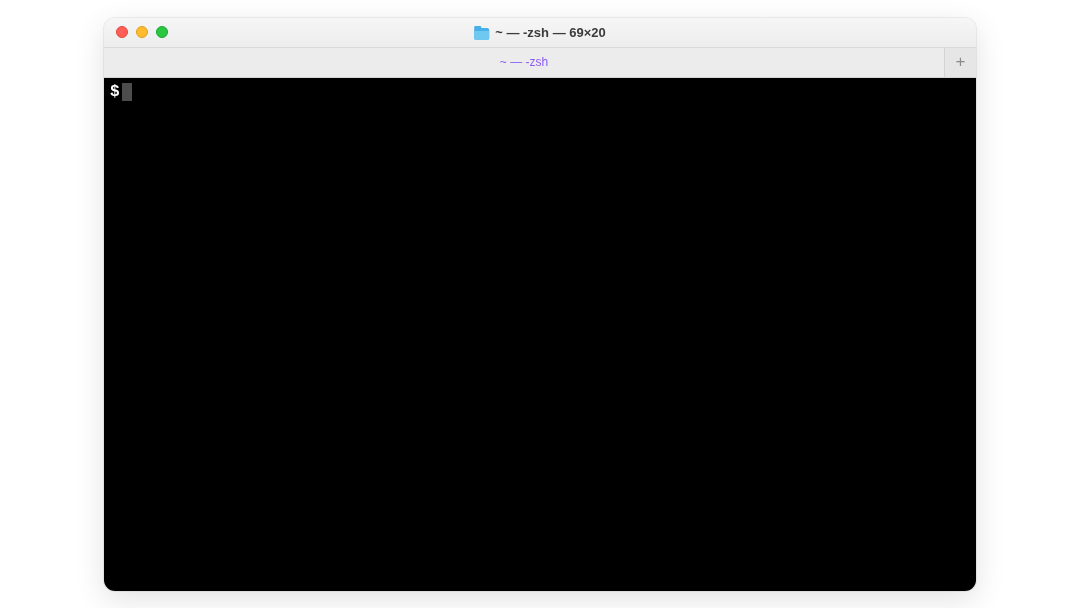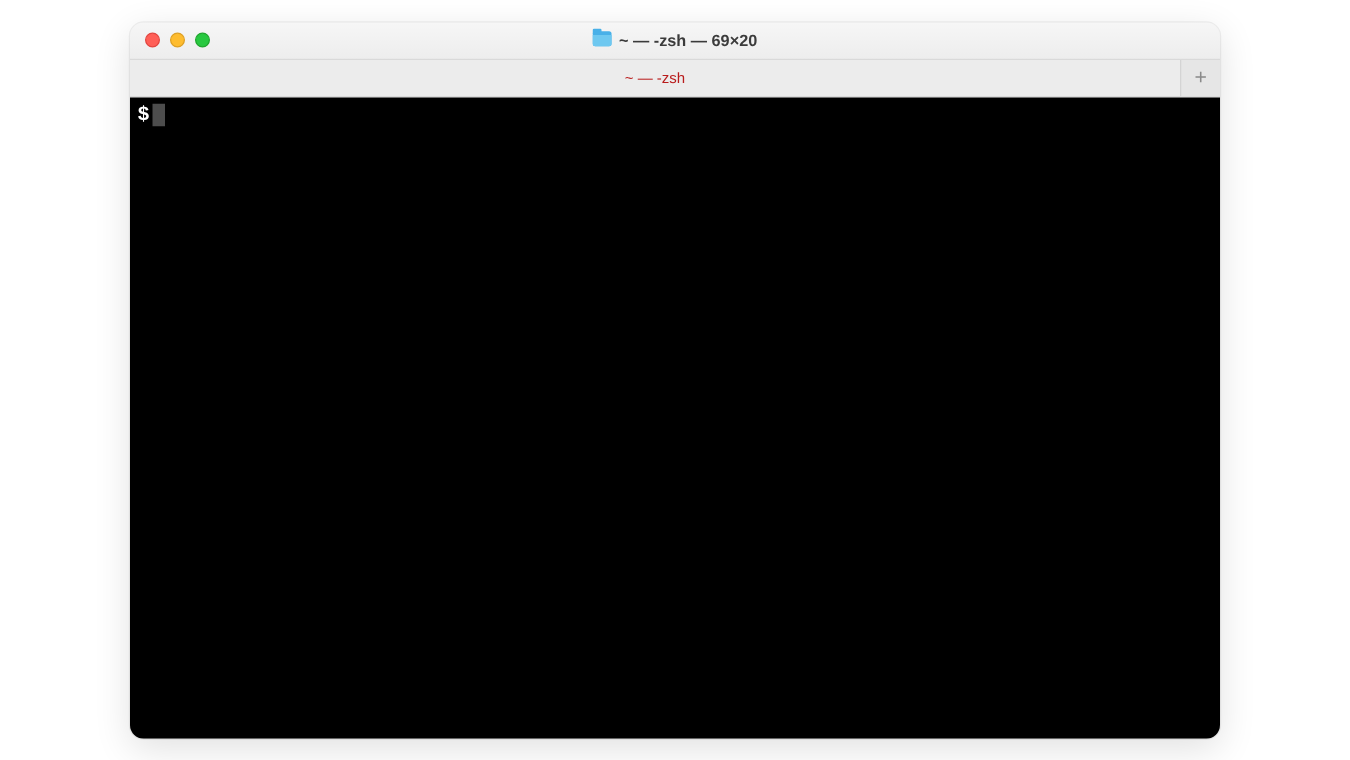--- a/index.html
+++ b/index.html
@@ -42,21 +42,21 @@
       border-radius: 50%;
     }
     .tl.close   { background: #ff5f57; border: 0.5px solid #e24640; }
     .tl.min     { background: #febc2e; border: 0.5px solid #dea023; }
     .tl.max     { background: #28c840; border: 0.5px solid #20a62e; }
     .title-group {
       position: absolute;
       left: 50%;
       transform: translateX(-50%);
       display: flex;
-      align-items: flex-start;
+      align-items: flex-end;
       gap: 6px;
       color: #3b3b3b;
       font-size: 13px;
       font-weight: 600;
       white-space: nowrap;
     }
     .folder-icon {
       width: 15px;
       height: 12px;
       position: relative;
@@ -90,21 +90,21 @@
       display: flex;
       align-items: stretch;
       position: relative;
     }
     .tab {
       flex: 1;
       display: flex;
       align-items: center;
       justify-content: center;
       font-size: 12px;
-      color: #b91c1c;
+      color: #8b5cf6;
     }
     .new-tab {
       width: 32px;
       border-left: 1px solid #d4d4d4;
       background: #e6e6e6;
       display: flex;
       align-items: center;
       justify-content: center;
       color: #8a8a8a;
       font-size: 17px;

